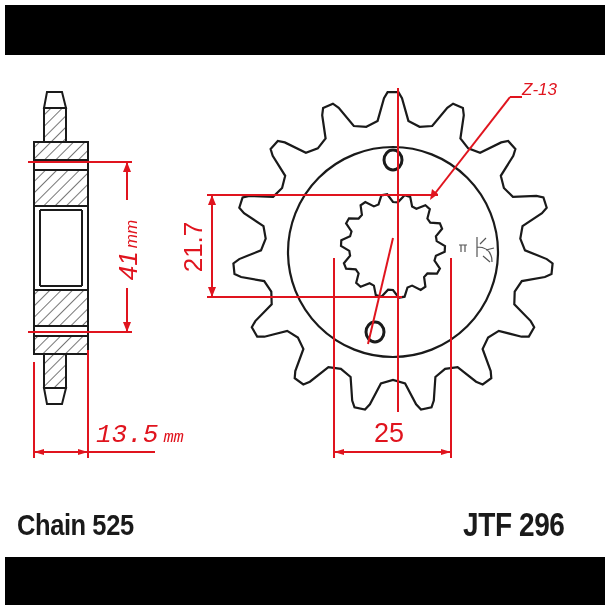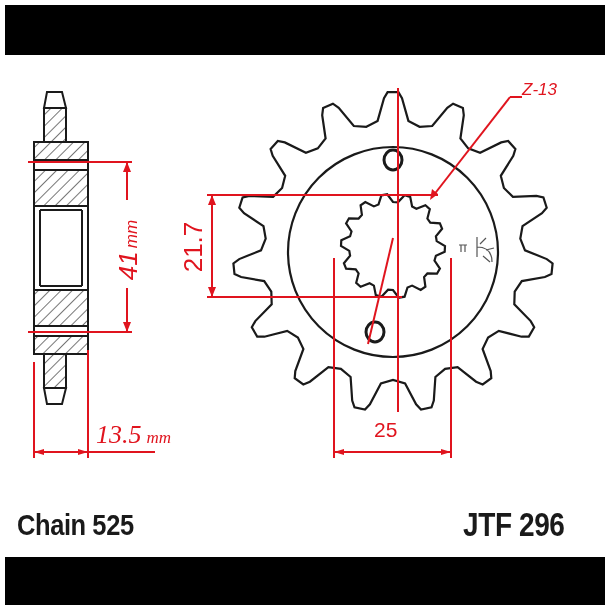--- a/index.html
+++ b/index.html
@@ -99,28 +99,28 @@
     <path d="M430,200 L432,189 L438,194 Z" stroke="none"></path>
   </g>
 </svg>
 
 <div style="position:absolute;left:110px;top:220px;width:36px;height:60px;">
   <div style="position:absolute;left:50%;top:50%;transform:translate(-50%,-50%) rotate(-90deg);white-space:nowrap;color:#e0141e;font-style:italic;font-family:'Liberation Sans',sans-serif;">
     <span style="font-size:26px;">41</span><span style="font-size:17px;margin-left:3px;">mm</span>
   </div>
 </div>
 
-<div style="position:absolute;left:96px;top:420px;white-space:nowrap;color:#e0141e;font-style:italic;font-family:Liberation Serif, serif;">
+<div style="position:absolute;left:96px;top:420px;white-space:nowrap;color:#e0141e;font-style:italic;font-family:Liberation Mono, monospace;">
   <span style="font-size:26px;">13.5</span><span style="font-size:17px;margin-left:5px;">mm</span>
 </div>
 
 <div style="position:absolute;left:178px;top:225px;width:30px;height:44px;">
   <div style="position:absolute;left:50%;top:50%;transform:translate(-50%,-50%) rotate(-90deg);white-space:nowrap;color:#e0141e;font-size:26px;font-family:'Liberation Sans',sans-serif;">21.7</div>
 </div>
 
-<div style="position:absolute;left:374px;top:418px;color:#e0141e;font-size:21px;font-family:'Liberation Sans',sans-serif;">25</div>
+<div style="position:absolute;left:374px;top:418px;color:#e0141e;font-size:27px;font-family:'Liberation Sans',sans-serif;">25</div>
 
 <div style="position:absolute;left:522px;top:80px;color:#e0141e;font-size:17px;font-style:italic;font-family:'Liberation Sans',sans-serif;">Z-13</div>
 
 <div class="lbl" id="chain-label">Chain 525</div>
 <div class="lbl" id="part-number">JTF 296</div>
 
 <div class="bar" id="bottom-bar"></div>
 
 </body></html>

